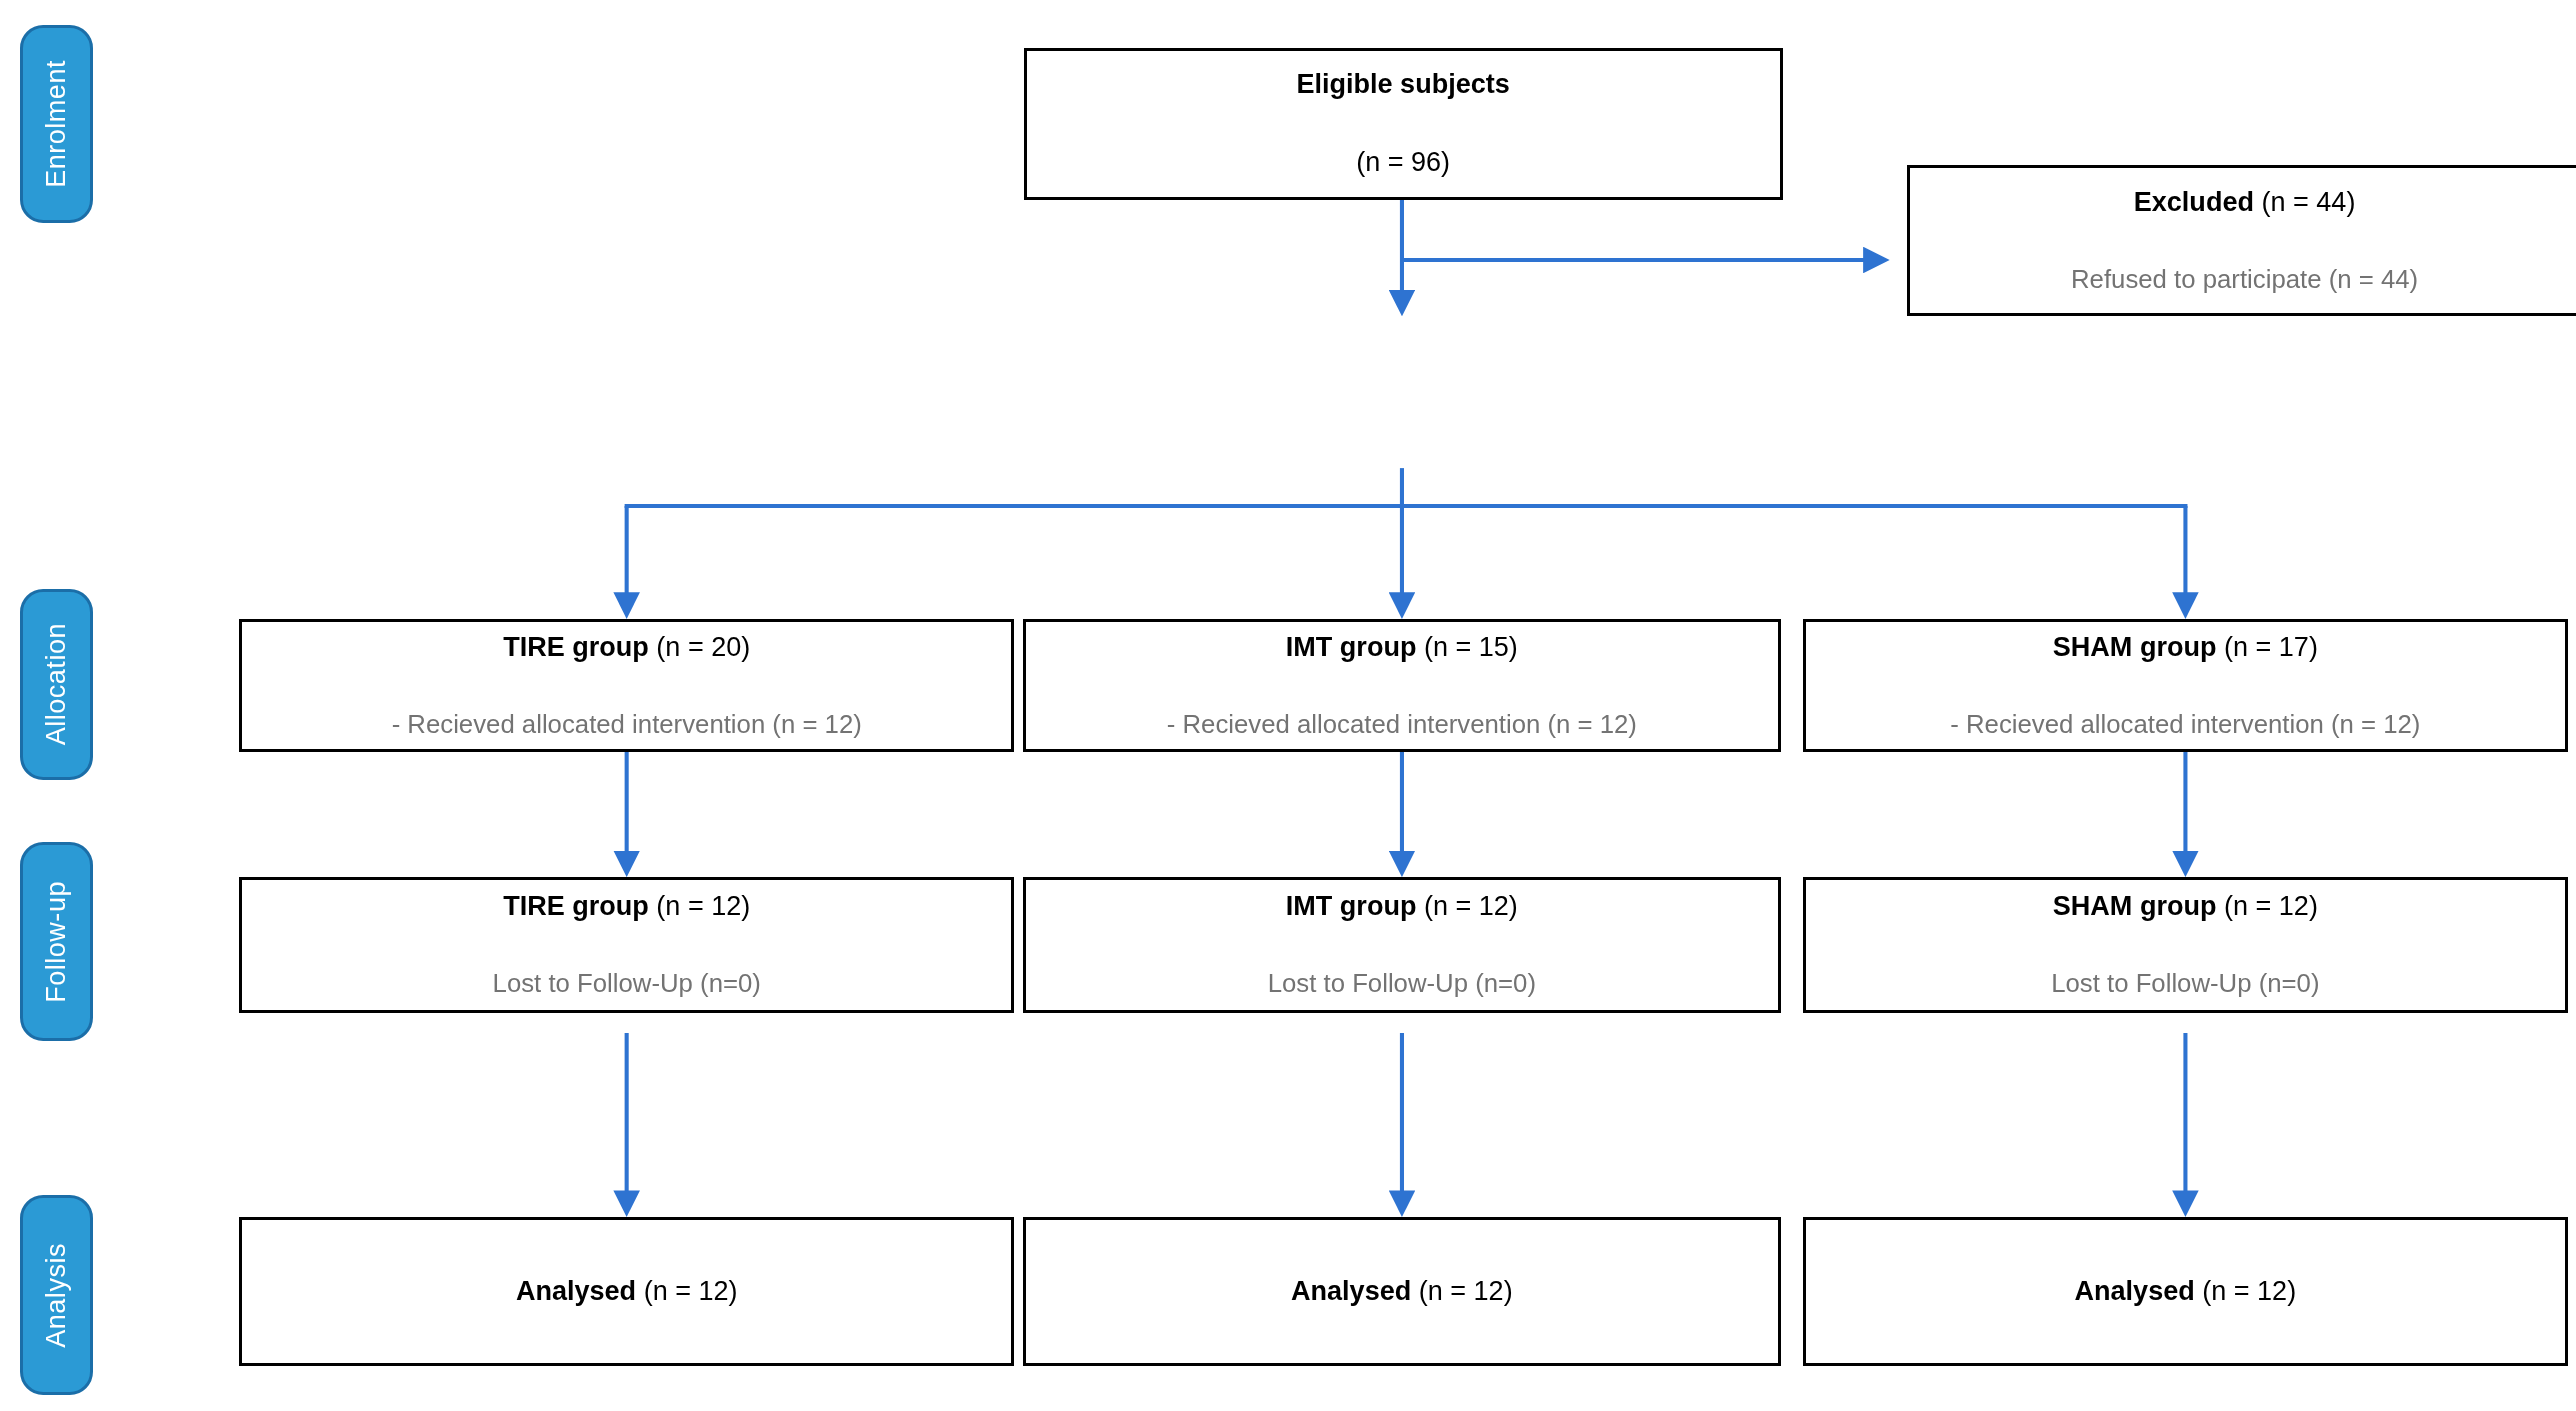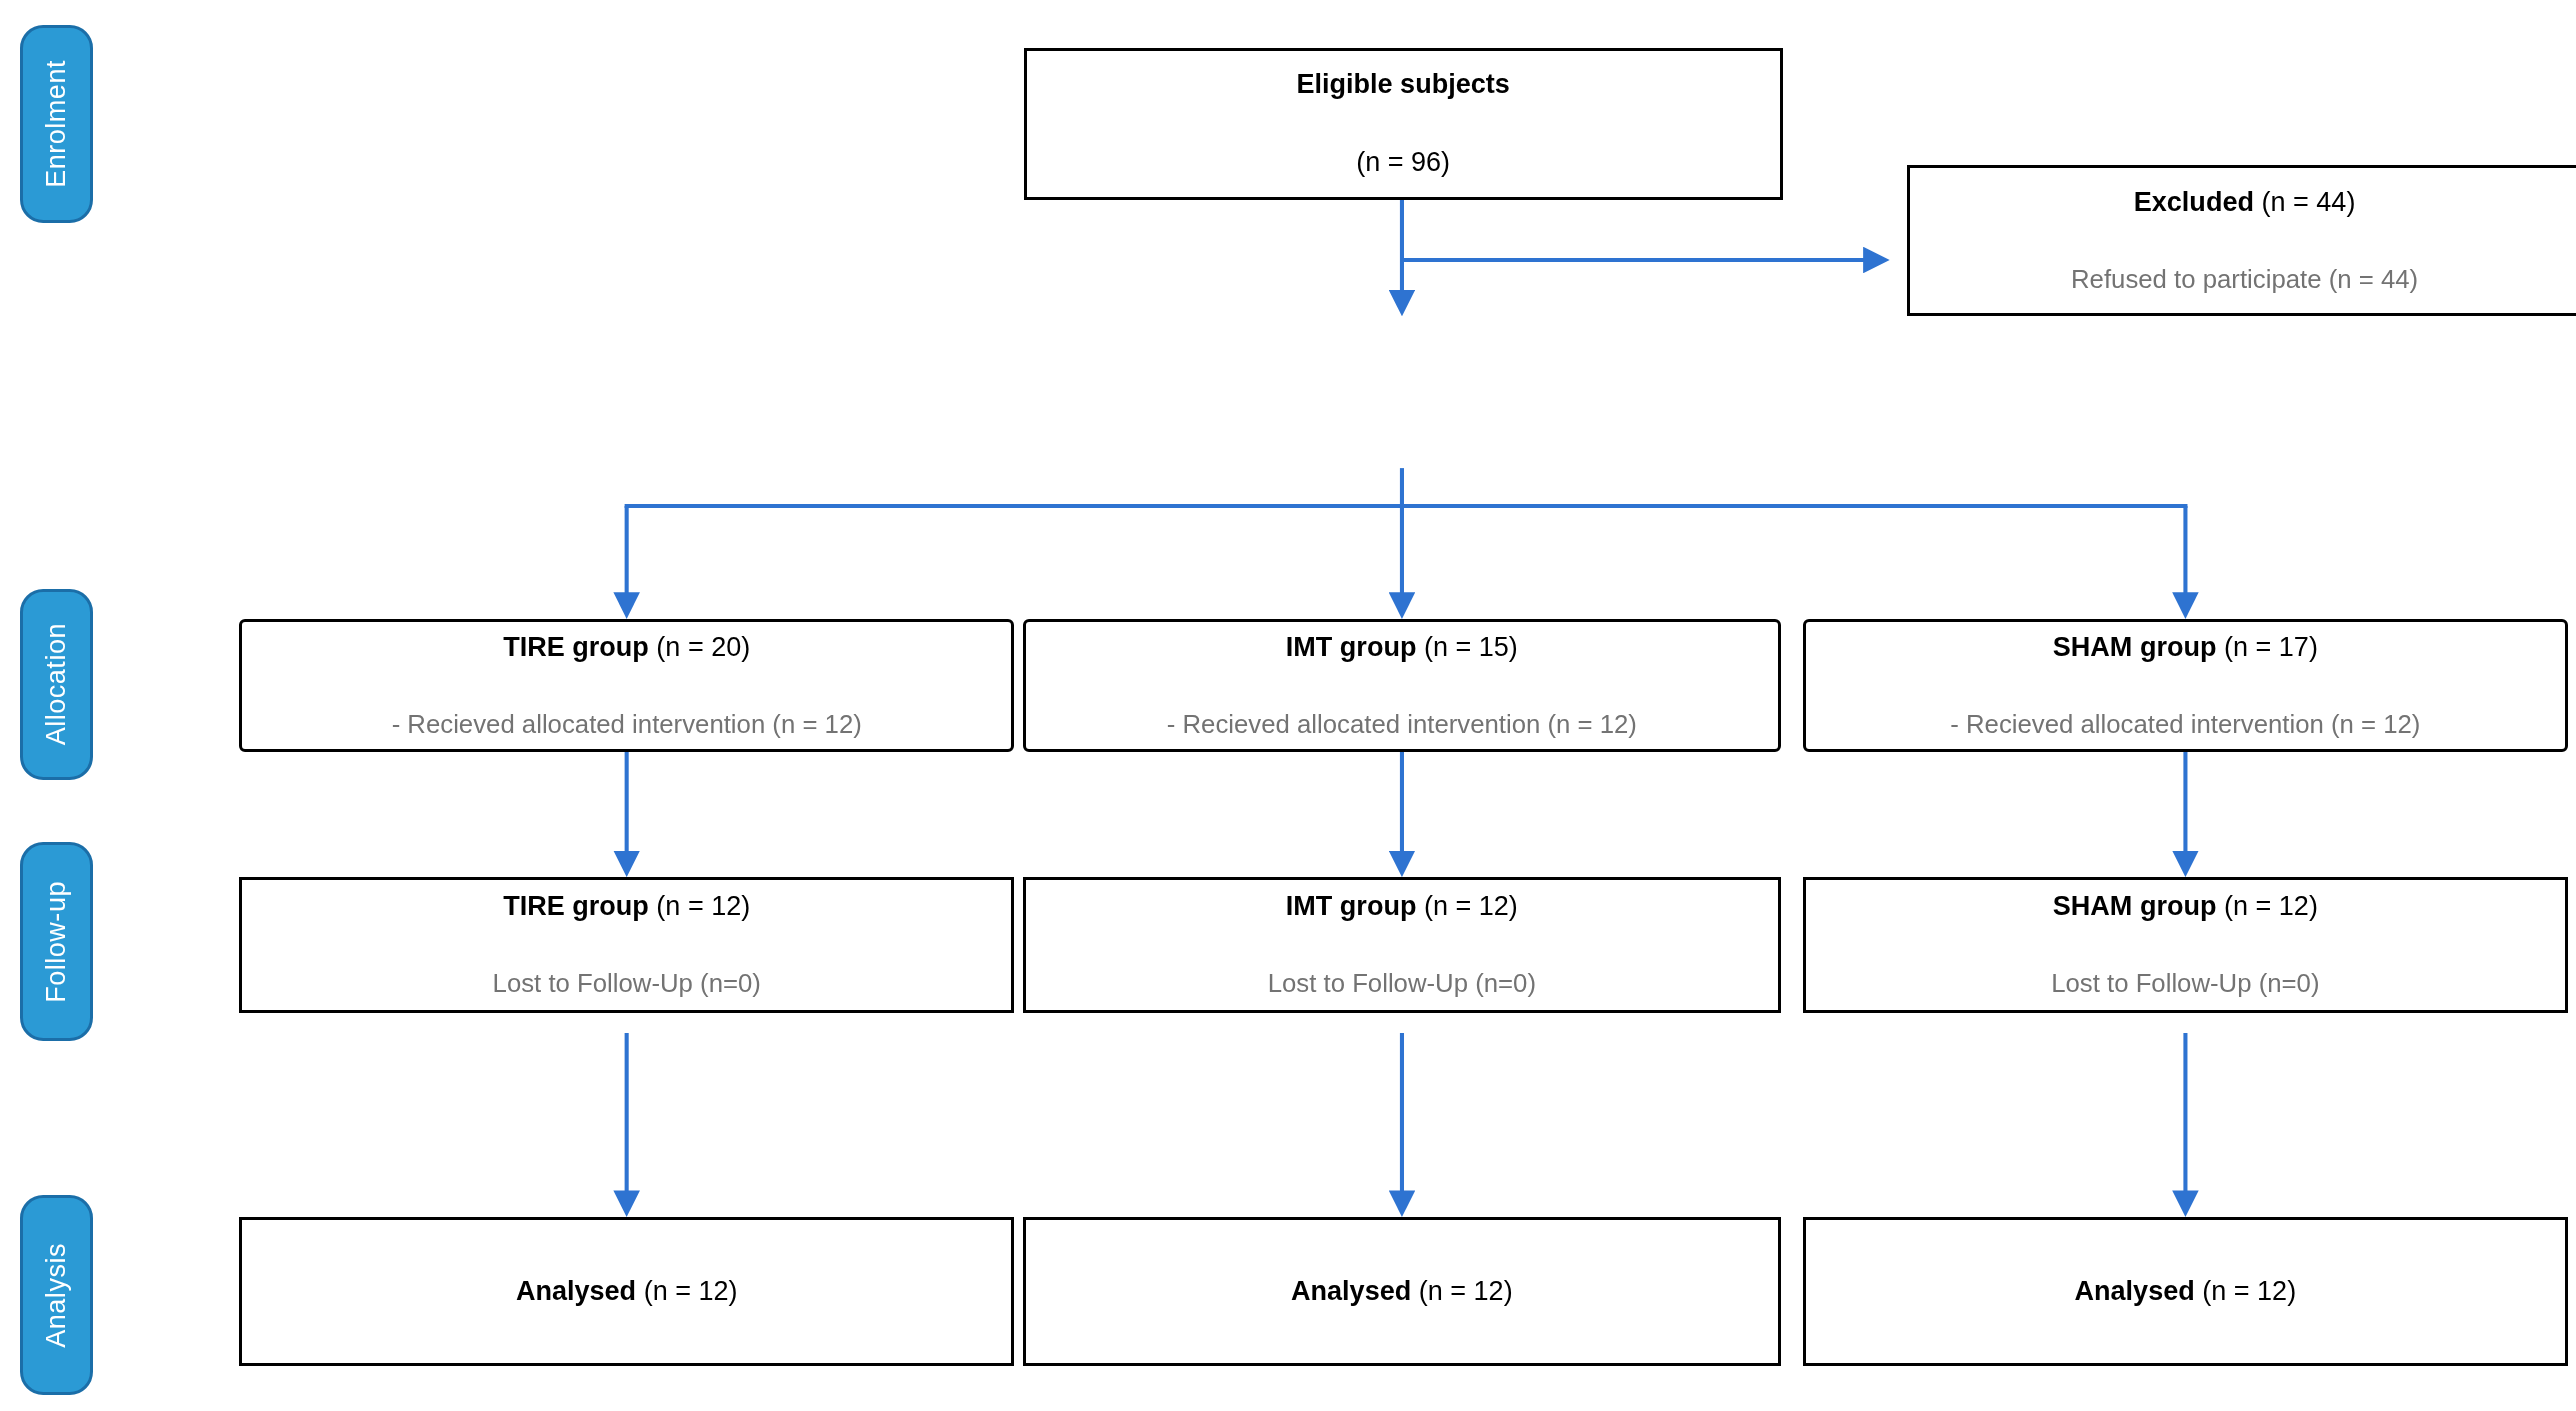--- a/index.html
+++ b/index.html
@@ -48,21 +48,21 @@
   .lbl-enrolment{top:1.78%;height:14.04%;}
   .lbl-allocation{top:41.70%;height:13.54%;}
   .lbl-followup{top:59.66%;height:14.04%;}
   .lbl-analysis{top:84.64%;height:14.16%;}
 
   
   .box-eligible{left:39.74%;top:3.39%;width:29.46%;height:10.78%;}
   .box-excluded{left:73.37%;top:11.68%;width:26.21%;height:10.73%;margin-left:17px;}
   .box-randomization{left:41.46%;top:22.42%;width:27.06%;height:10.73%;}
 
-  .row-alloc{top:43.85%;height:9.41%;border-radius:6px;}
+  .row-alloc{top:43.85%;height:9.41%;}
   .row-fu{top:62.14%;height:9.58%;text-align:center;}
   .row-an{top:86.21%;height:10.57%;}
   .col-1{left:9.28%;width:30.10%;}
   .col-2{left:39.71%;width:29.42%;}
   .col-3{left:69.99%;width:29.69%;}
 </style>
 </head>
 <body>
 
 <div class="stage">

